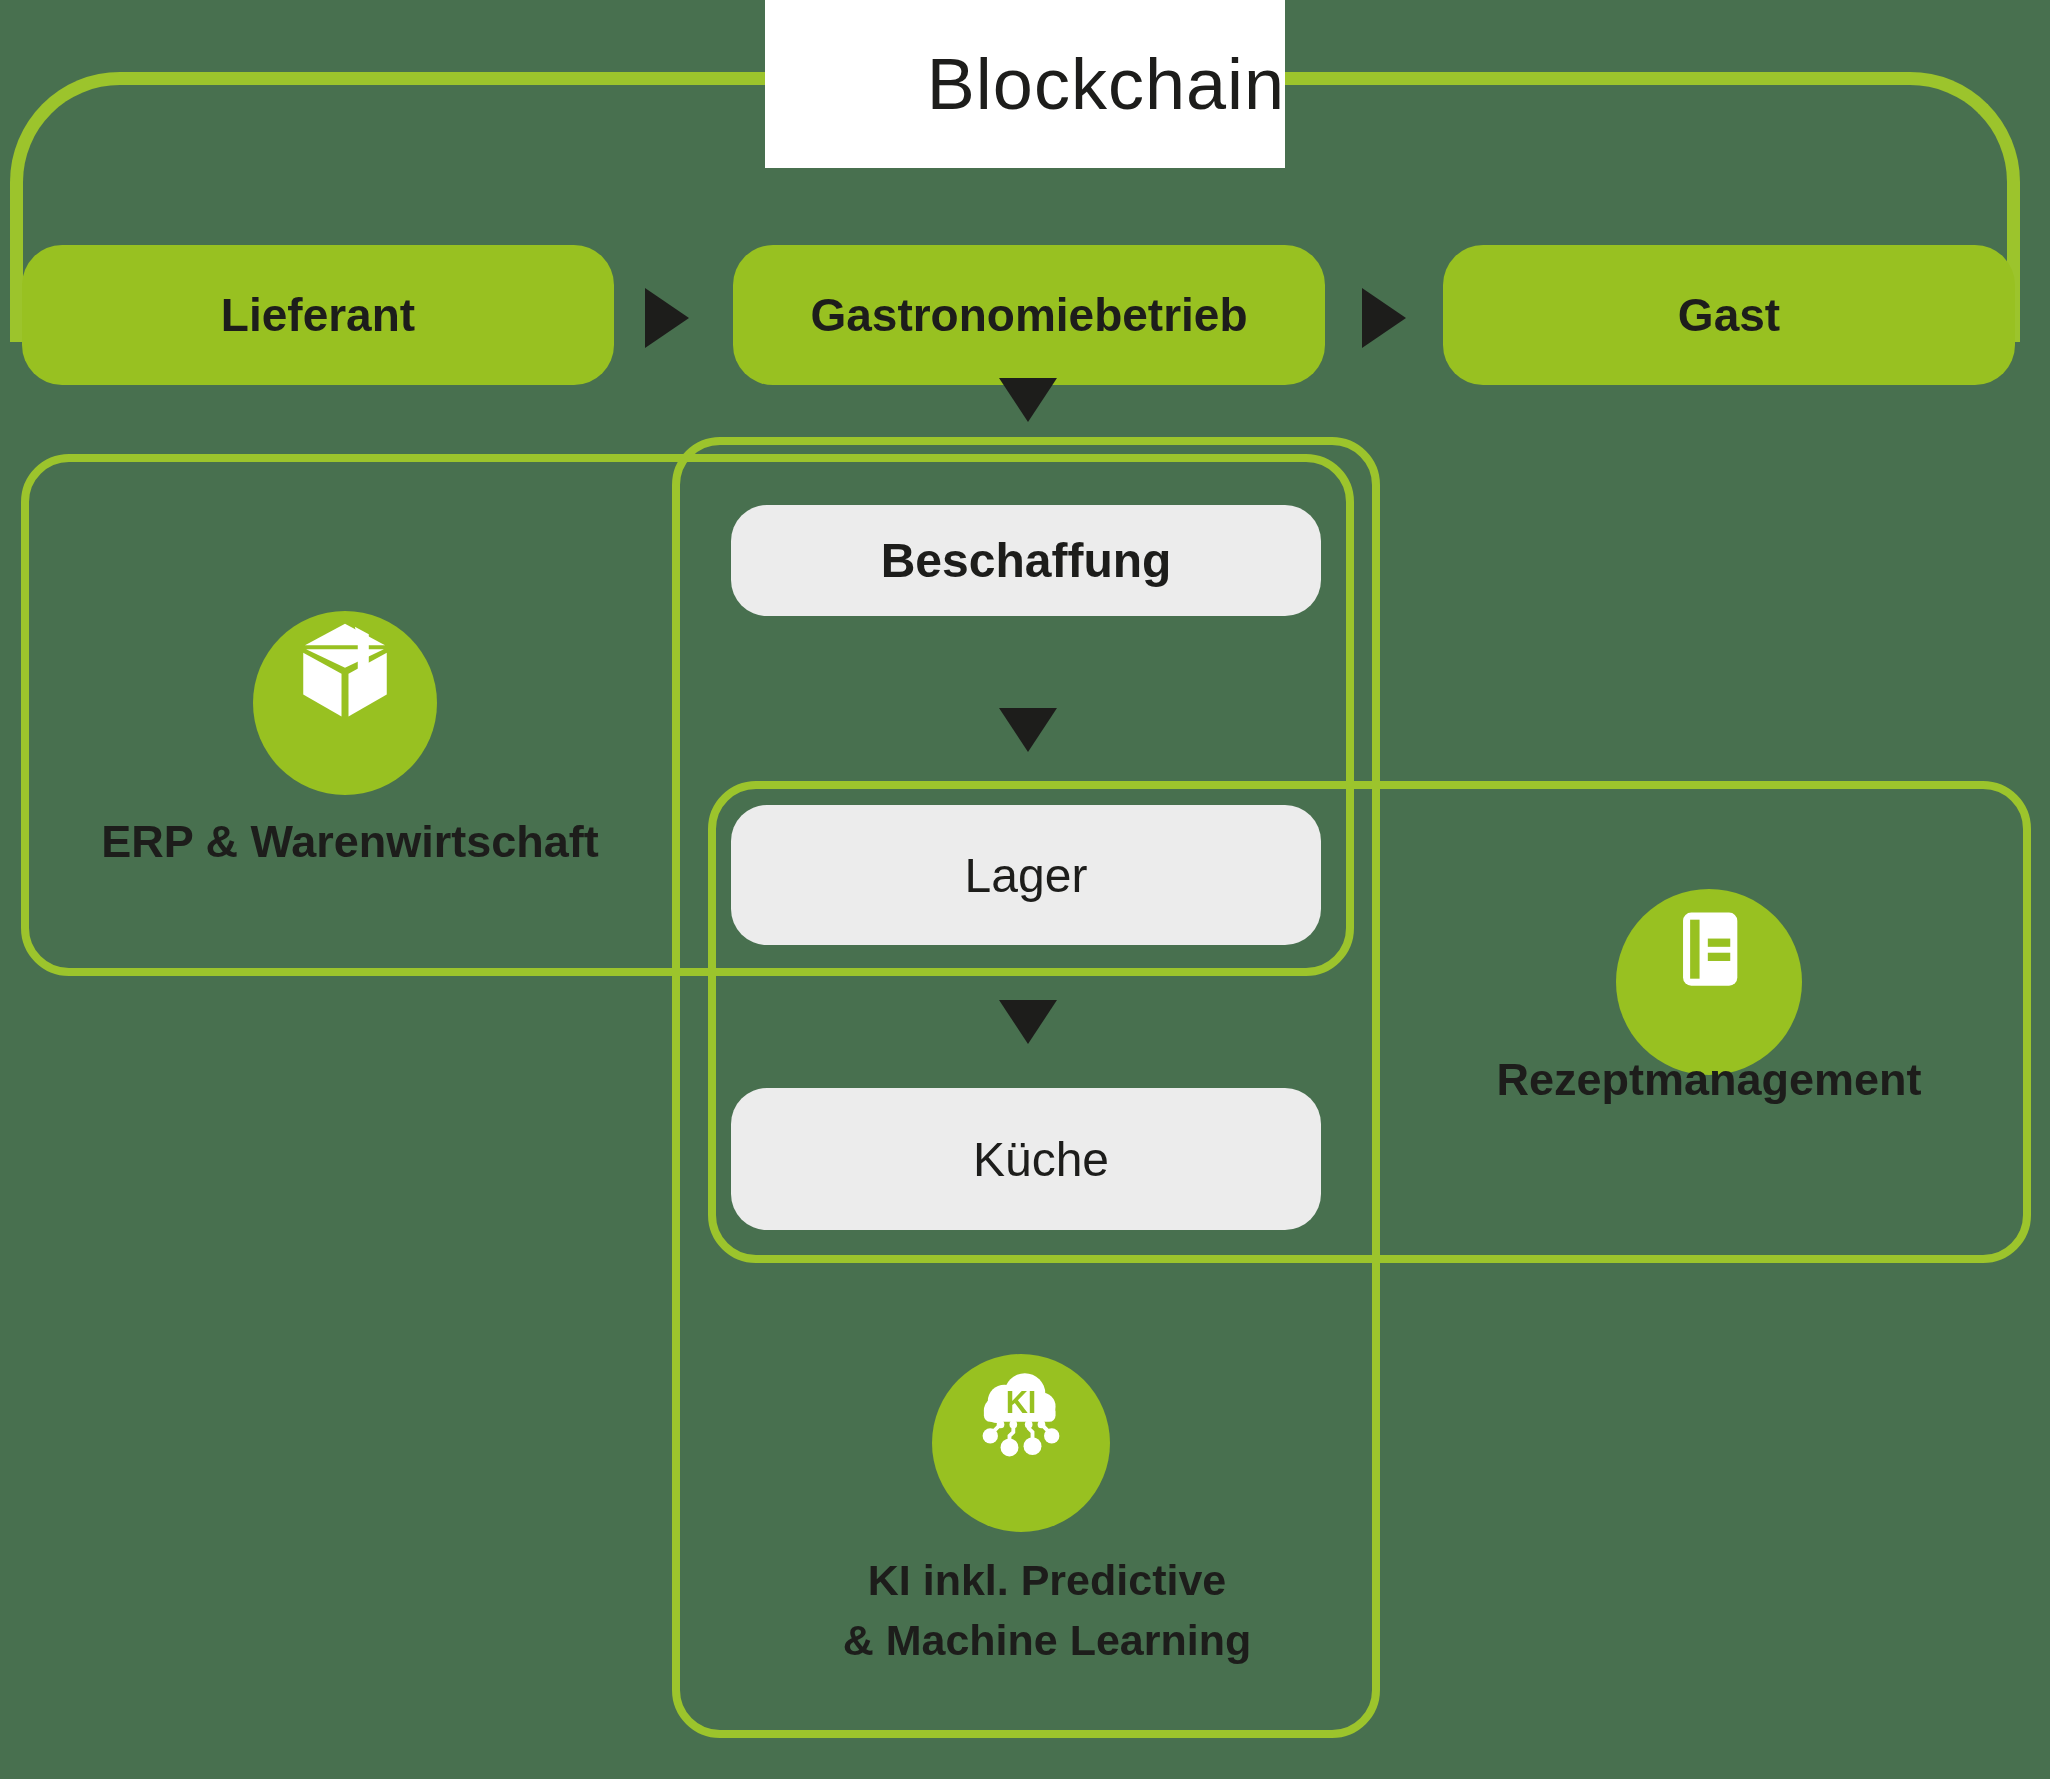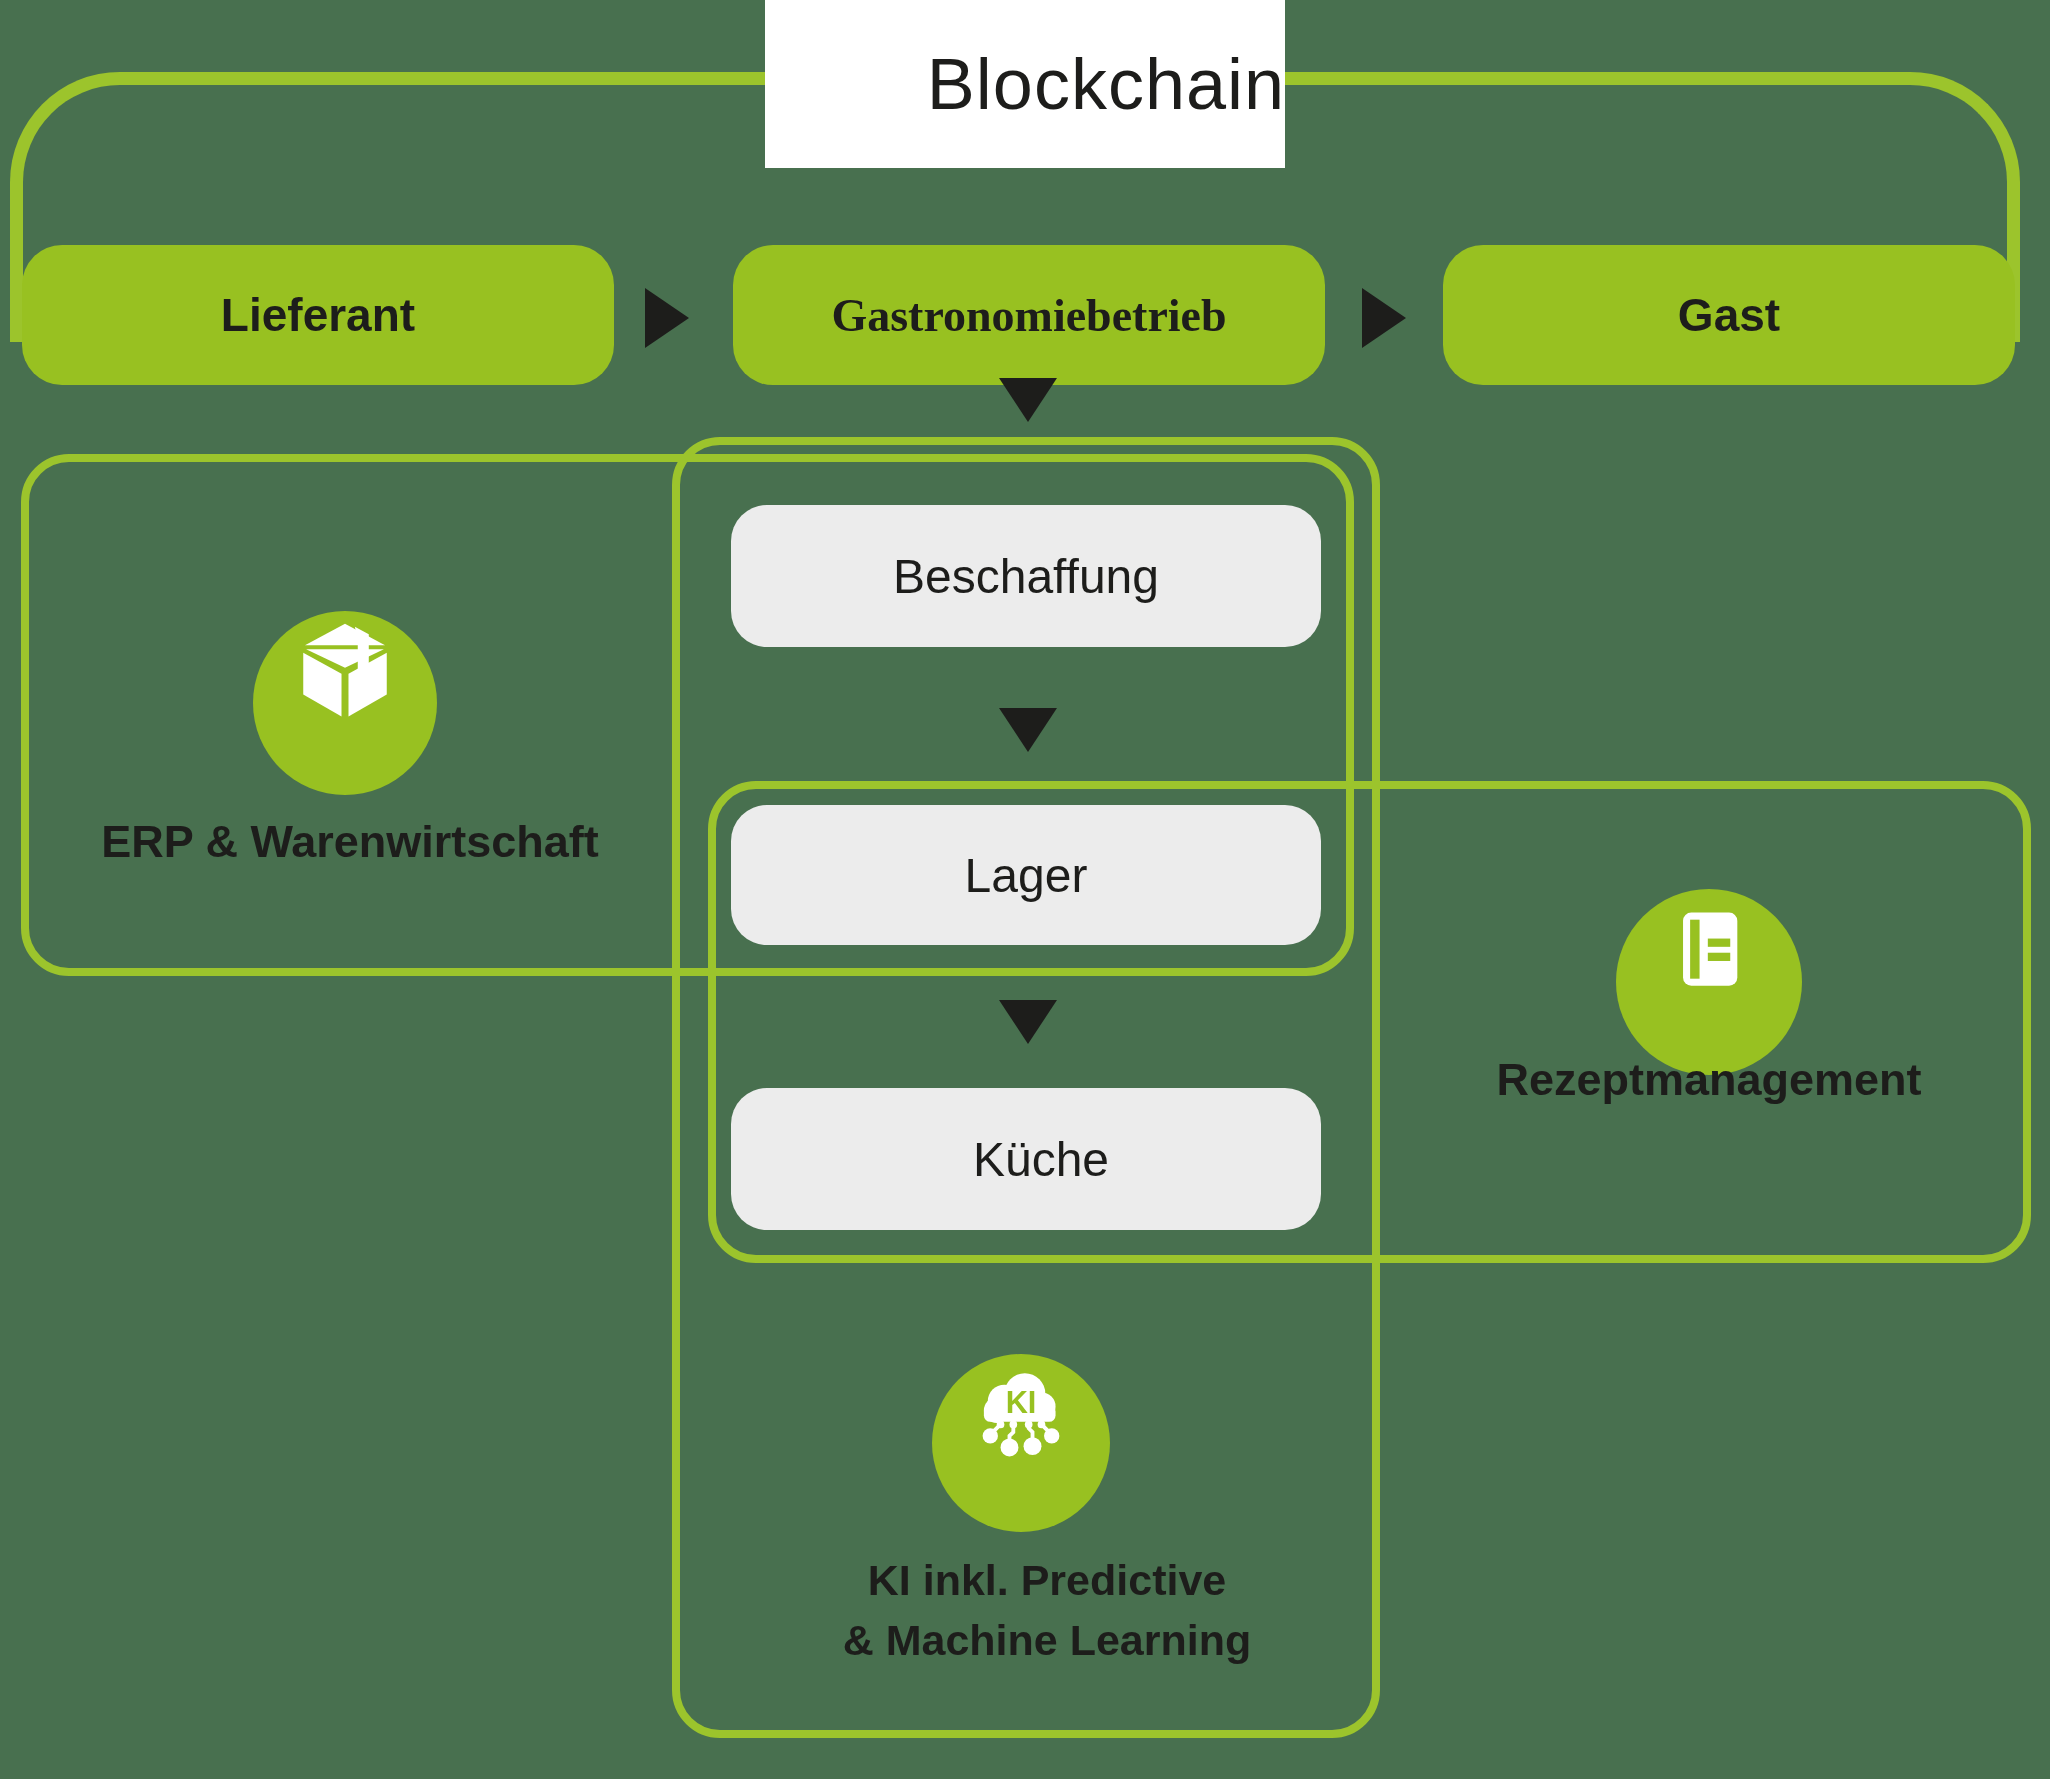--- a/index.html
+++ b/index.html
@@ -21,21 +21,21 @@
   
   .title-box{position:absolute;left:765px;top:0;width:520px;height:168px;background:var(--white);
     display:flex;align-items:center;justify-content:flex-end;z-index:5;}
   .title-box span{font-size:72px;color:var(--text-dark);letter-spacing:1px;}
 
   
   .flow-node{position:absolute;top:245px;height:140px;background:var(--brand-green);border-radius:40px;
     display:flex;align-items:center;justify-content:center;z-index:4;}
   .flow-node span{font-size:46px;font-weight:bold;color:var(--text-dark);}
   .node-lieferant{left:22px;width:592px;}
-  .node-gastro{left:733px;width:592px;font-family:Liberation Serif, serif;}
+  .node-gastro{left:733px;width:592px;}
   .node-gast{left:1443px;width:572px;}
 
   
   .arrow-right{position:absolute;width:0;height:0;z-index:4;
     border-top:30px solid transparent;border-bottom:30px solid transparent;border-left:44px solid var(--text-dark);}
   .arrow-r1{left:645px;top:288px;}
   .arrow-r2{left:1362px;top:288px;}
   .arrow-down{position:absolute;width:0;height:0;z-index:4;
     border-left:29px solid transparent;border-right:29px solid transparent;border-top:44px solid var(--text-dark);}
   .arrow-d1{left:999px;top:378px;}
@@ -44,21 +44,21 @@
 
   
   .outline-process{left:672px;top:437px;width:708px;height:1301px;z-index:1;}
   .outline-erp{left:21px;top:454px;width:1333px;height:522px;z-index:1;}
   .outline-rezept{left:708px;top:781px;width:1323px;height:482px;z-index:1;}
 
   
   .step-box{position:absolute;left:731px;width:590px;background:var(--box-gray);border-radius:36px;
     display:flex;align-items:center;justify-content:center;z-index:3;}
   .step-box span{font-size:48px;color:var(--text-dark);}
-  .step-beschaffung{top:505px;height:142px;}
+  .step-beschaffung{top:505px;height:111px;font-weight:bold;}
   .step-lager{top:805px;height:140px;}
   .step-kueche{top:1088px;height:142px;padding-left:30px;}
 
   
   .icon-circle{position:absolute;background:var(--brand-green);border-radius:50%;
     display:flex;align-items:flex-start;justify-content:center;z-index:3;text-decoration:underline;}
   .circle-erp{left:253px;top:611px;width:184px;height:184px;}
   .circle-rezept{left:1616px;top:889px;width:186px;height:186px;}
   .circle-ki{left:932px;top:1354px;width:178px;height:178px;}
 

